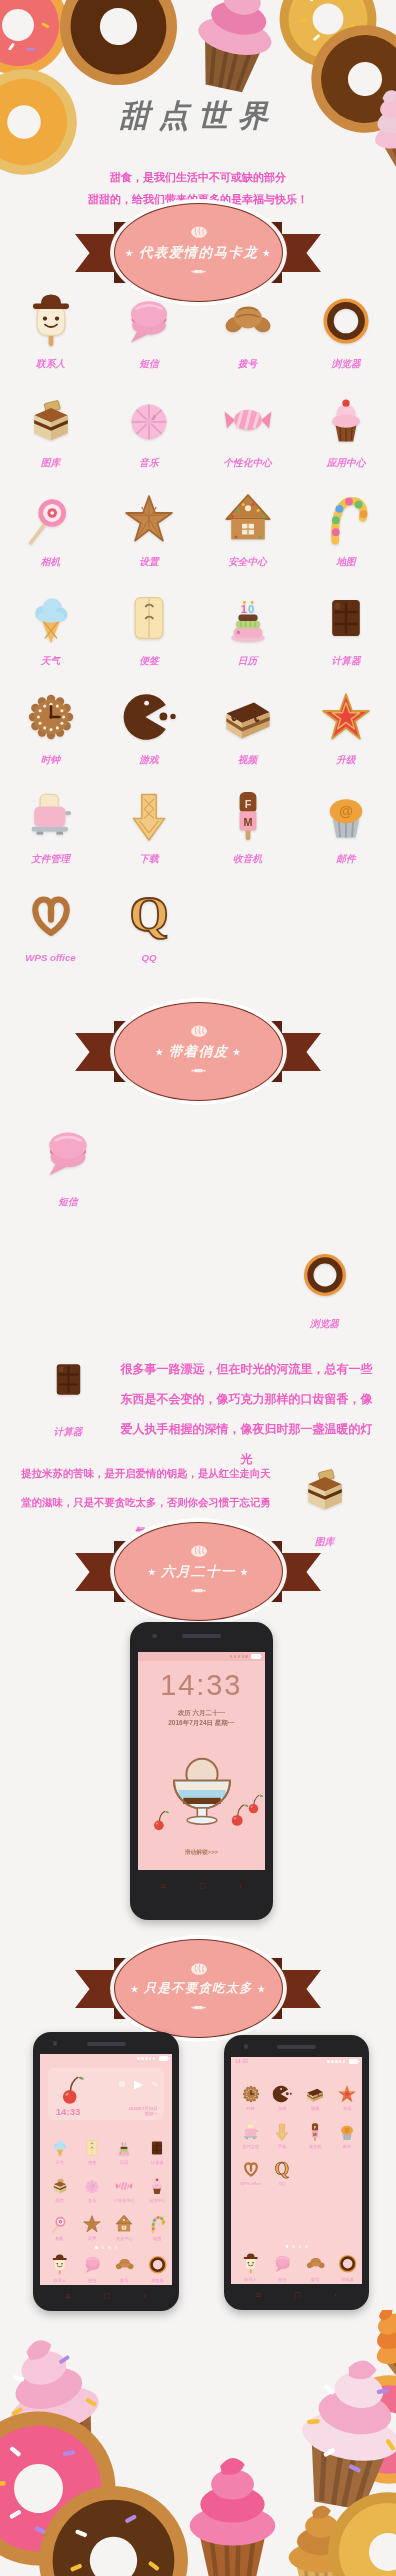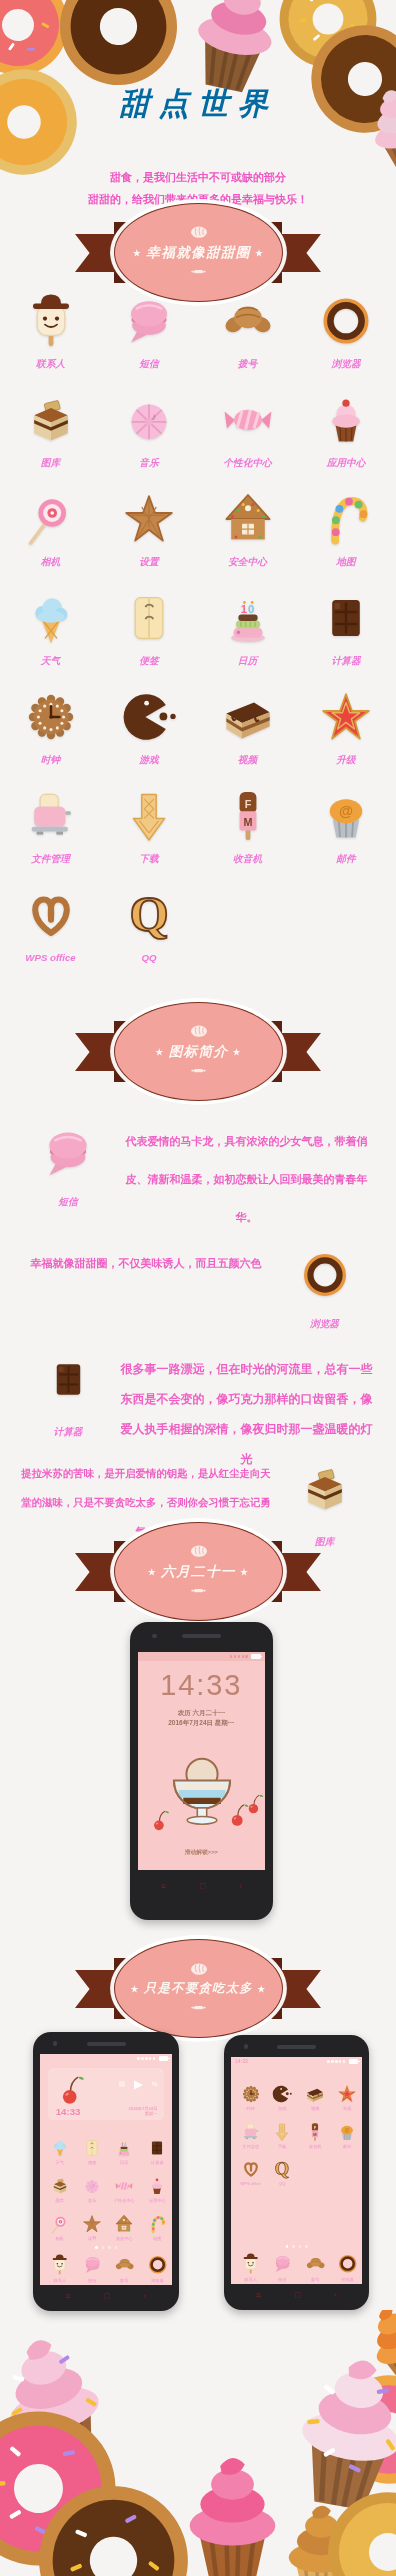--- a/index.html
+++ b/index.html
@@ -3,23 +3,23 @@
 <meta charset="utf-8">
 <style>
   html,body{margin:0;padding:0;background:#e9e8e6;}
   *{box-sizing:border-box;}
   #page{position:relative;width:396px;height:2576px;margin:0 auto;background:#f5f4f2;overflow:hidden;
         font-family:"Liberation Sans","DejaVu Sans",sans-serif;}
   .collage{position:absolute;left:0;width:396px;overflow:hidden;pointer-events:none;}
   .citem{position:absolute;}
   .citem svg{width:100%;height:100%;}
   
-  #title{position:absolute;top:84px;left:0;width:396px;text-align:center;
+  #title{position:absolute;top:96px;left:0;width:396px;text-align:center;
          font-family:"Liberation Serif","DejaVu Serif",serif;font-style:italic;font-weight:bold;
-         font-size:30.5px;letter-spacing:9px;color:#0369a1;z-index:3;}
+         font-size:30.5px;letter-spacing:9px;color:#737373;z-index:3;}
   .subtitle{position:absolute;left:0;width:396px;text-align:center;color:#f053c3;
             font-size:11px;font-weight:bold;z-index:3;}
   
   .banner{position:absolute;left:0;width:396px;height:104px;z-index:3;}
   .wing{position:absolute;top:34px;width:73px;height:38px;background:#702c16;}
   .wing.l{left:75px;clip-path:polygon(0 0,100% 0,100% 100%,0 100%,20% 50%);}
   .wing.r{right:75px;clip-path:polygon(0 0,100% 0,80% 50%,100% 100%,0 100%);}
   .fold{position:absolute;top:22px;width:18px;height:61px;background:#5a2110;}
   .fold.l{left:114px;} .fold.r{right:114px;}
   .badge{position:absolute;left:114px;top:2.6px;width:169px;height:99px;background:#f2a39c;
@@ -170,21 +170,21 @@
     <div class="fold r"></div>
     <div class="wing l"></div>
     <div class="wing r"></div>
     <div class="badge">
       <div class="bun"><svg viewBox="0 0 100 100" xmlns="http://www.w3.org/2000/svg">
             <ellipse cx="50" cy="52" rx="34" ry="24" fill="#fcebe6"></ellipse>
             <path d="M36,36 q-5,12 2,28 M52,33 q-5,14 2,32 M68,38 q-5,11 0,24" stroke="#eeb3ab" stroke-width="4" fill="none" stroke-linecap="round"></path>
           </svg></div>
       <div class="blabel">
           <span class="star">★</span>
-          <span>幸福就像甜甜圈</span>
+          <span>代表爱情的马卡龙</span>
           <span class="star">★</span>
         </div>
       <div class="pin"><svg viewBox="0 0 100 100" xmlns="http://www.w3.org/2000/svg">
             <rect x="20" y="38" width="60" height="22" rx="11" fill="#fcebe6"></rect>
             <rect x="4" y="44" width="16" height="11" rx="5" fill="#fcebe6"></rect>
             <rect x="80" y="44" width="16" height="11" rx="5" fill="#fcebe6"></rect>
           </svg></div>
     </div>
   </div>
 
@@ -471,21 +471,21 @@
     <div class="fold r"></div>
     <div class="wing l"></div>
     <div class="wing r"></div>
     <div class="badge">
       <div class="bun"><svg viewBox="0 0 100 100" xmlns="http://www.w3.org/2000/svg">
             <ellipse cx="50" cy="52" rx="34" ry="24" fill="#fcebe6"></ellipse>
             <path d="M36,36 q-5,12 2,28 M52,33 q-5,14 2,32 M68,38 q-5,11 0,24" stroke="#eeb3ab" stroke-width="4" fill="none" stroke-linecap="round"></path>
           </svg></div>
       <div class="blabel">
           <span class="star">★</span>
-          <span>图标简介</span>
+          <span>带着俏皮</span>
           <span class="star">★</span>
         </div>
       <div class="pin"><svg viewBox="0 0 100 100" xmlns="http://www.w3.org/2000/svg">
             <rect x="20" y="38" width="60" height="22" rx="11" fill="#fcebe6"></rect>
             <rect x="4" y="44" width="16" height="11" rx="5" fill="#fcebe6"></rect>
             <rect x="80" y="44" width="16" height="11" rx="5" fill="#fcebe6"></rect>
           </svg></div>
     </div>
   </div>
 
@@ -494,31 +494,29 @@
         <div class="icol" style="width: 97px;">
           <div class="sicon" style="width: 62px; height: 62px; margin-top: 10.4px;"><svg viewBox="0 0 100 100" xmlns="http://www.w3.org/2000/svg">
               <polygon points="32,64 20,86 48,72" fill="#ef9dbd"></polygon>
               <ellipse cx="50" cy="57" rx="28" ry="16" fill="#f2a0c0"></ellipse>
               <rect x="21" y="43" width="58" height="9" rx="4.5" fill="#dd7ba2"></rect>
               <ellipse cx="50" cy="38" rx="30" ry="21" fill="#f6a9c6"></ellipse>
               <path d="M28,30 Q50,18 72,30" stroke="#fbc9dd" stroke-width="4" fill="none"></path>
             </svg></div>
           <div class="slabel" style="margin-top: 11.7px;">短信</div>
         </div>
-        <div class="stext" style="font-size: 11px; line-height: 38px; padding-top: 10.4px;">代表爱情的马卡龙，具有浓浓的少女气息，带着俏皮、清新和温柔，如初恋般让人回到最美的青春年华。</div>
       </div>
       <div class="section" style="top: 1240px; height: 94px; flex-direction: row-reverse;">
         <div class="icol" style="width: 104px;">
           <div class="sicon" style="width: 56px; height: 56px; margin-top: 6.5px;"><svg viewBox="0 0 100 100" xmlns="http://www.w3.org/2000/svg">
               <circle cx="50" cy="50" r="30" fill="none" stroke="#e9953e" stroke-width="15"></circle>
               <circle cx="50" cy="50" r="26" fill="none" stroke="#5d2e10" stroke-width="11"></circle>
             </svg></div>
           <div class="slabel" style="margin-top: 15.6px;">浏览器</div>
         </div>
-        <div class="stext" style="font-size: 11px; line-height: 32px; padding-top: 6.5px;">幸福就像甜甜圈，不仅美味诱人，而且五颜六色</div>
       </div>
       <div class="section" style="top: 1350px; height: 117px; flex-direction: row;">
         <div class="icol" style="width: 97px;">
           <div class="sicon" style="width: 51px; height: 51px; margin-top: 3.9px;"><svg viewBox="0 0 100 100" xmlns="http://www.w3.org/2000/svg">
               <rect x="27" y="20" width="46" height="60" rx="6" fill="#5f2f14"></rect>
               <path d="M50,24 V76 M31,40 H69 M31,60 H69" stroke="#47210a" stroke-width="4"></path>
               <rect x="31" y="25" width="9" height="10" rx="2" fill="#7a4423" opacity=".7"></rect>
             </svg></div>
           <div class="slabel" style="margin-top: 21px;">计算器</div>
         </div>

